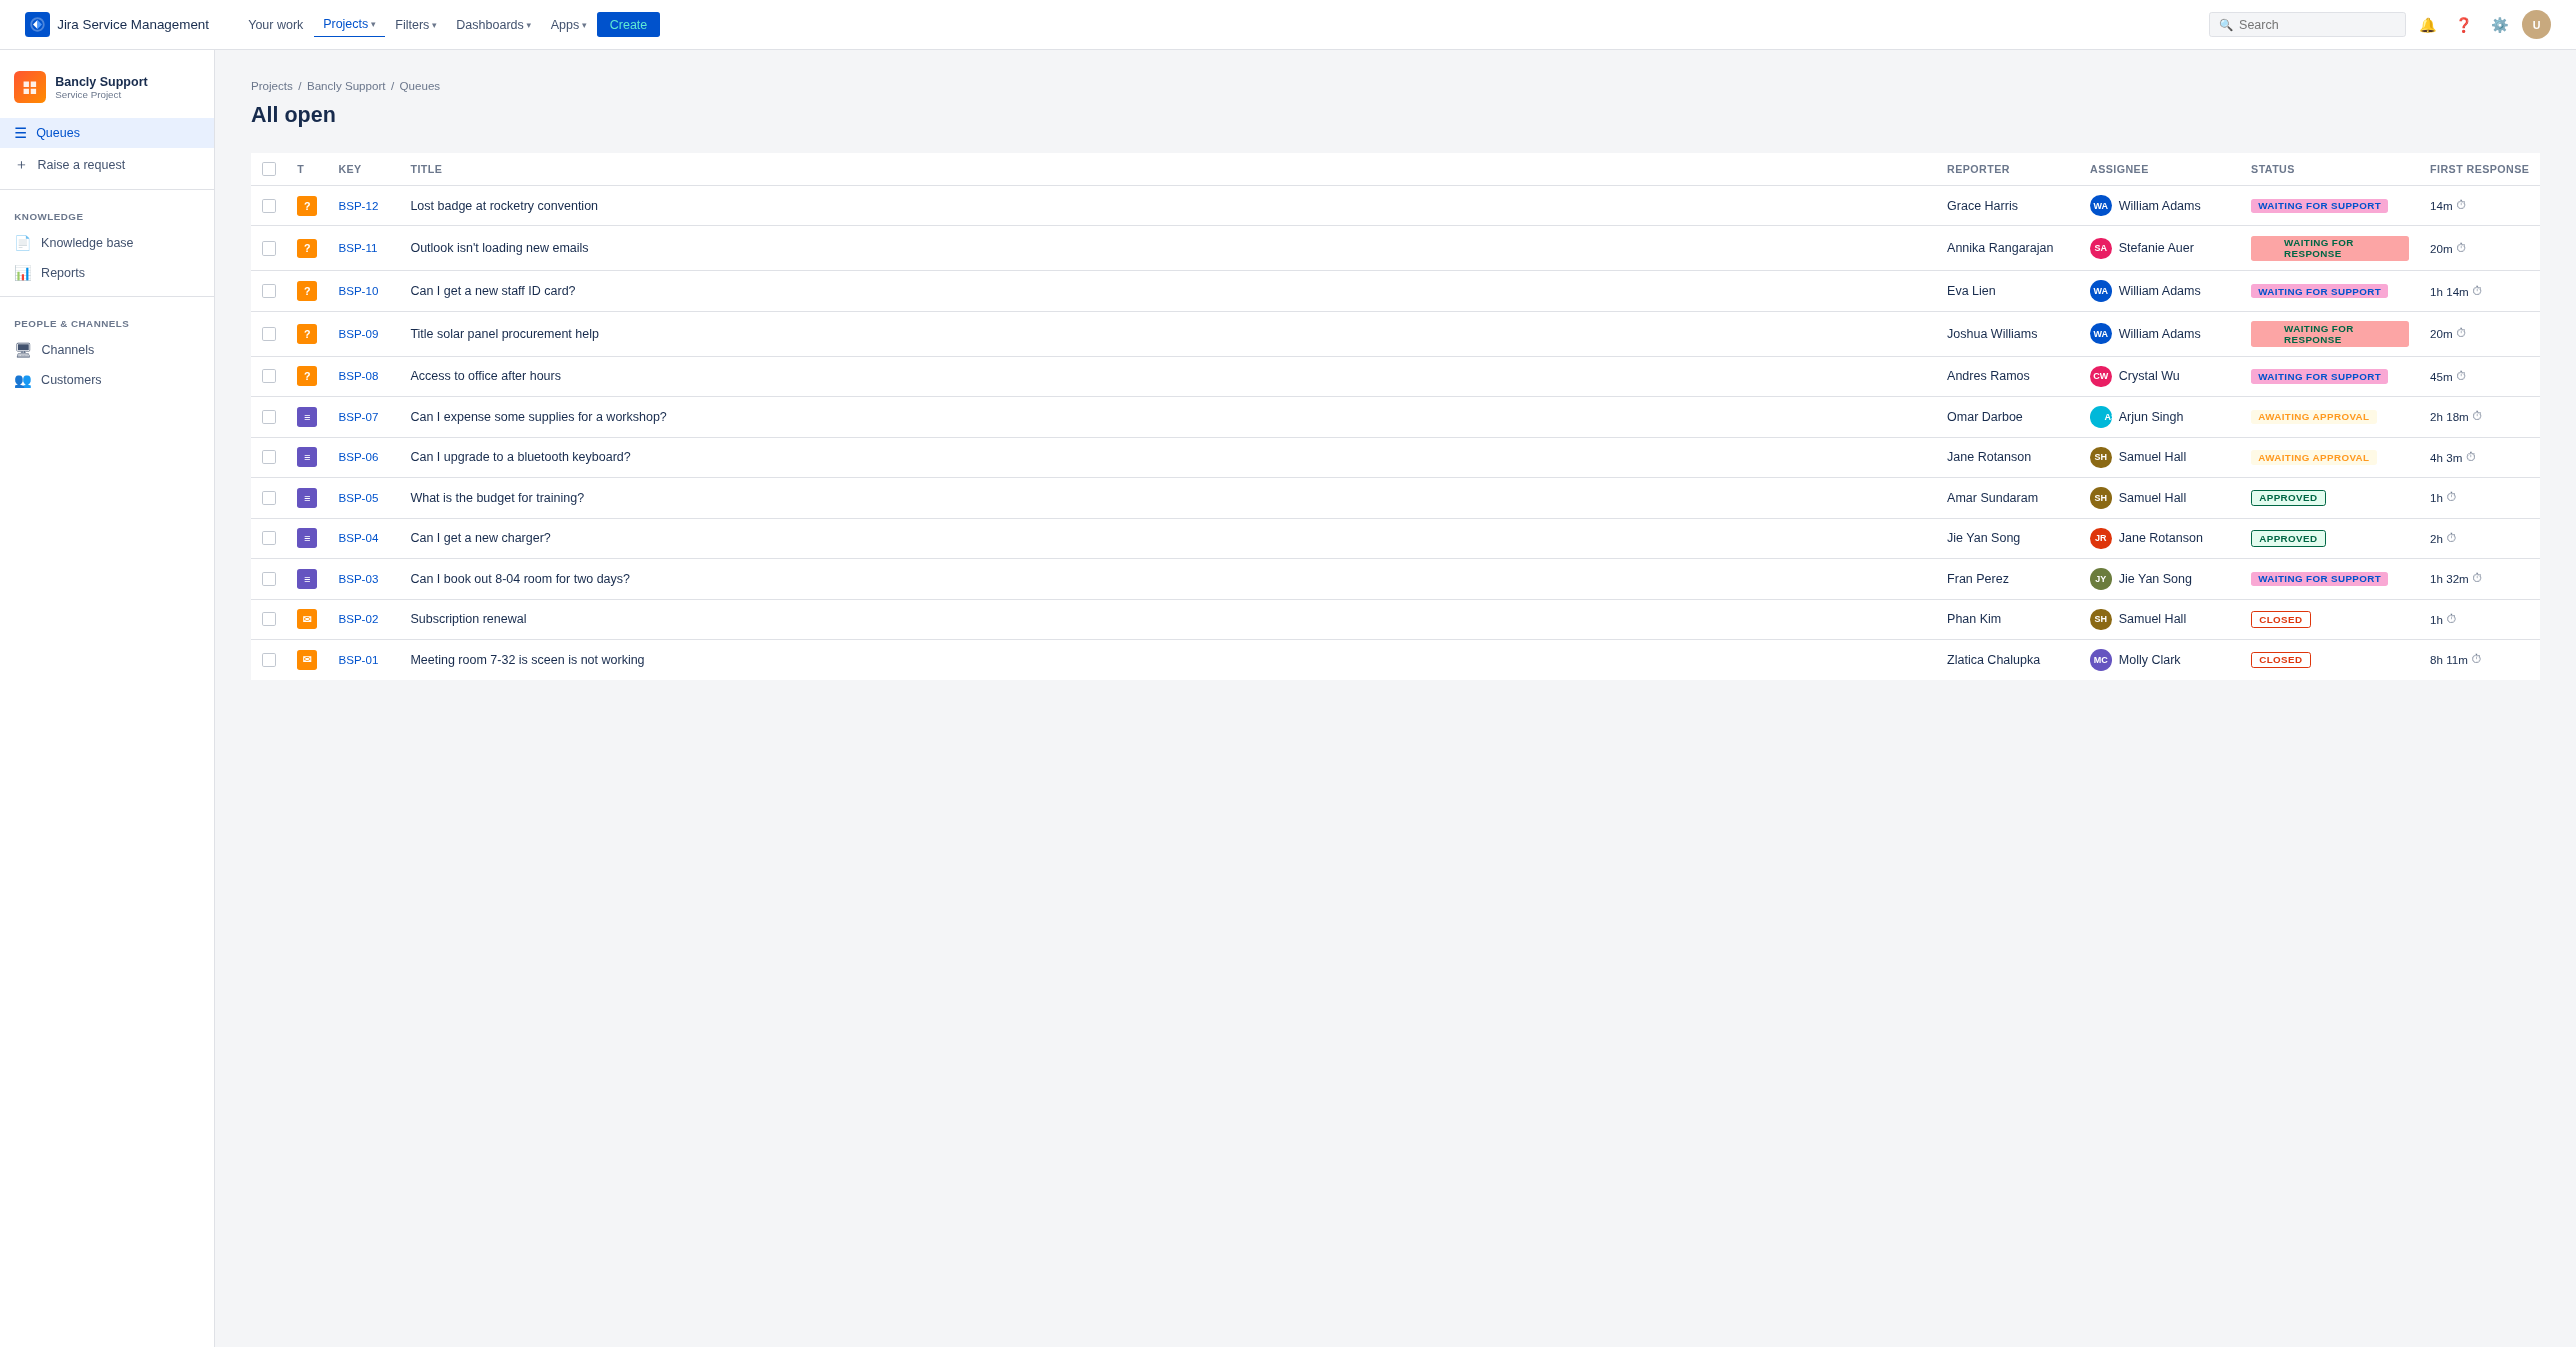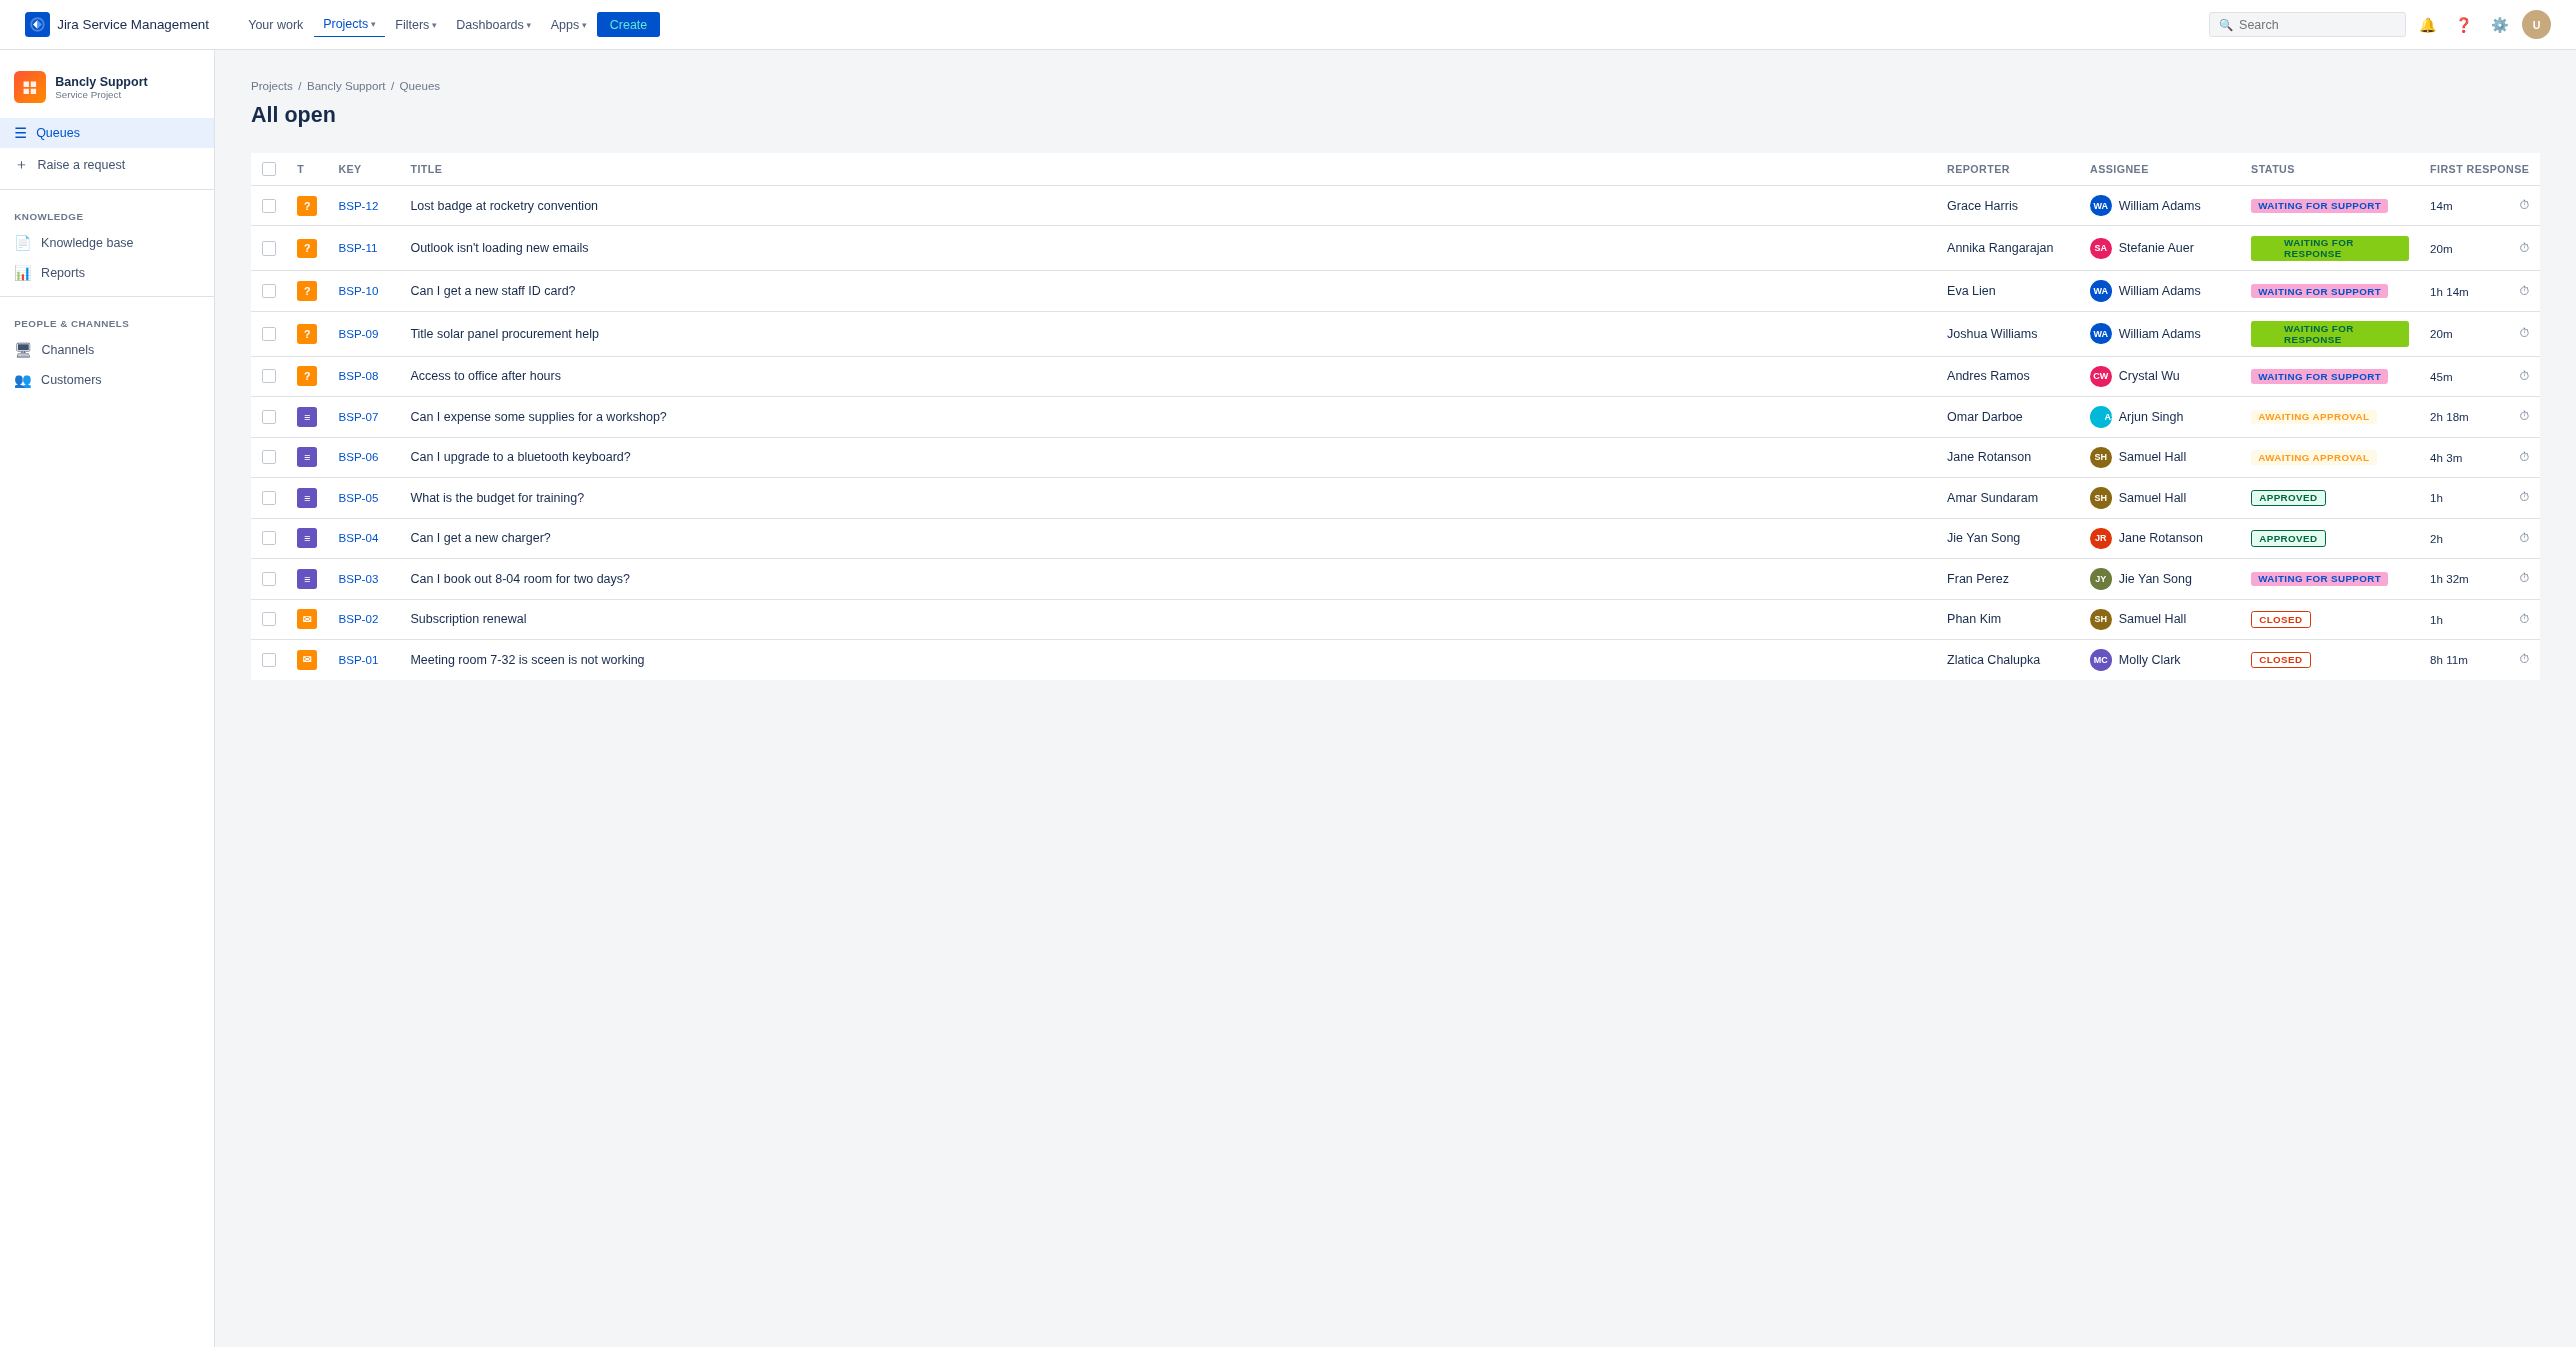--- a/index.html
+++ b/index.html
@@ -101,26 +101,26 @@
     .assignee-avatar {
       width: 21.5px; height: 21.5px; border-radius: 50%; display: flex; align-items: center; justify-content: center;
       font-size: 9px; font-weight: bold; color: #fff; flex-shrink: 0; overflow: hidden;
     }
 
     .status-badge {
       display: inline-flex; align-items: center; padding: 1.8px 7.2px; border-radius: 2.7px;
       font-size: 9.8px; font-weight: 700; letter-spacing: 0.04em; text-transform: uppercase;
     }
     .status-waiting-support { background: #f9a8d4; color: #0052cc; }
-    .status-waiting-response { background: #84cc16; color: #006644; padding-left: 33px; }
+    .status-waiting-response { background: #fca5a5; color: #006644; padding-left: 33px; }
     .status-awaiting-approval { background: #fffae6; color: #ff991f; }
     .status-approved { background: #e3fcef; color: #006644; border: 0.9px solid #006644; }
     .status-closed { background: #fff; color: #de350b; border: 0.9px solid #de350b; }
 
-    .first-response { display: flex; align-items: center; gap: 3.6px; justify-content: space-between; font-size: 11.6px; color: #172b4d; }
+    .first-response { display: flex; align-items: center; gap: 3.6px; justify-content: flex-start; font-size: 11.6px; color: #172b4d; }
     .clock-icon { color: #6b778c; font-size: 12.5px; }
 
     
     .av-blue { background: #0052cc; }
     .av-pink { background: #e91e63; }
     .av-purple { background: #6554c0; }
     .av-teal { background: #00b8d9; padding-left: 20px; }
     .av-red { background: #de350b; }
     .av-brown { background: #8b6914; }
     .av-olive { background: #6b7c3d; }

